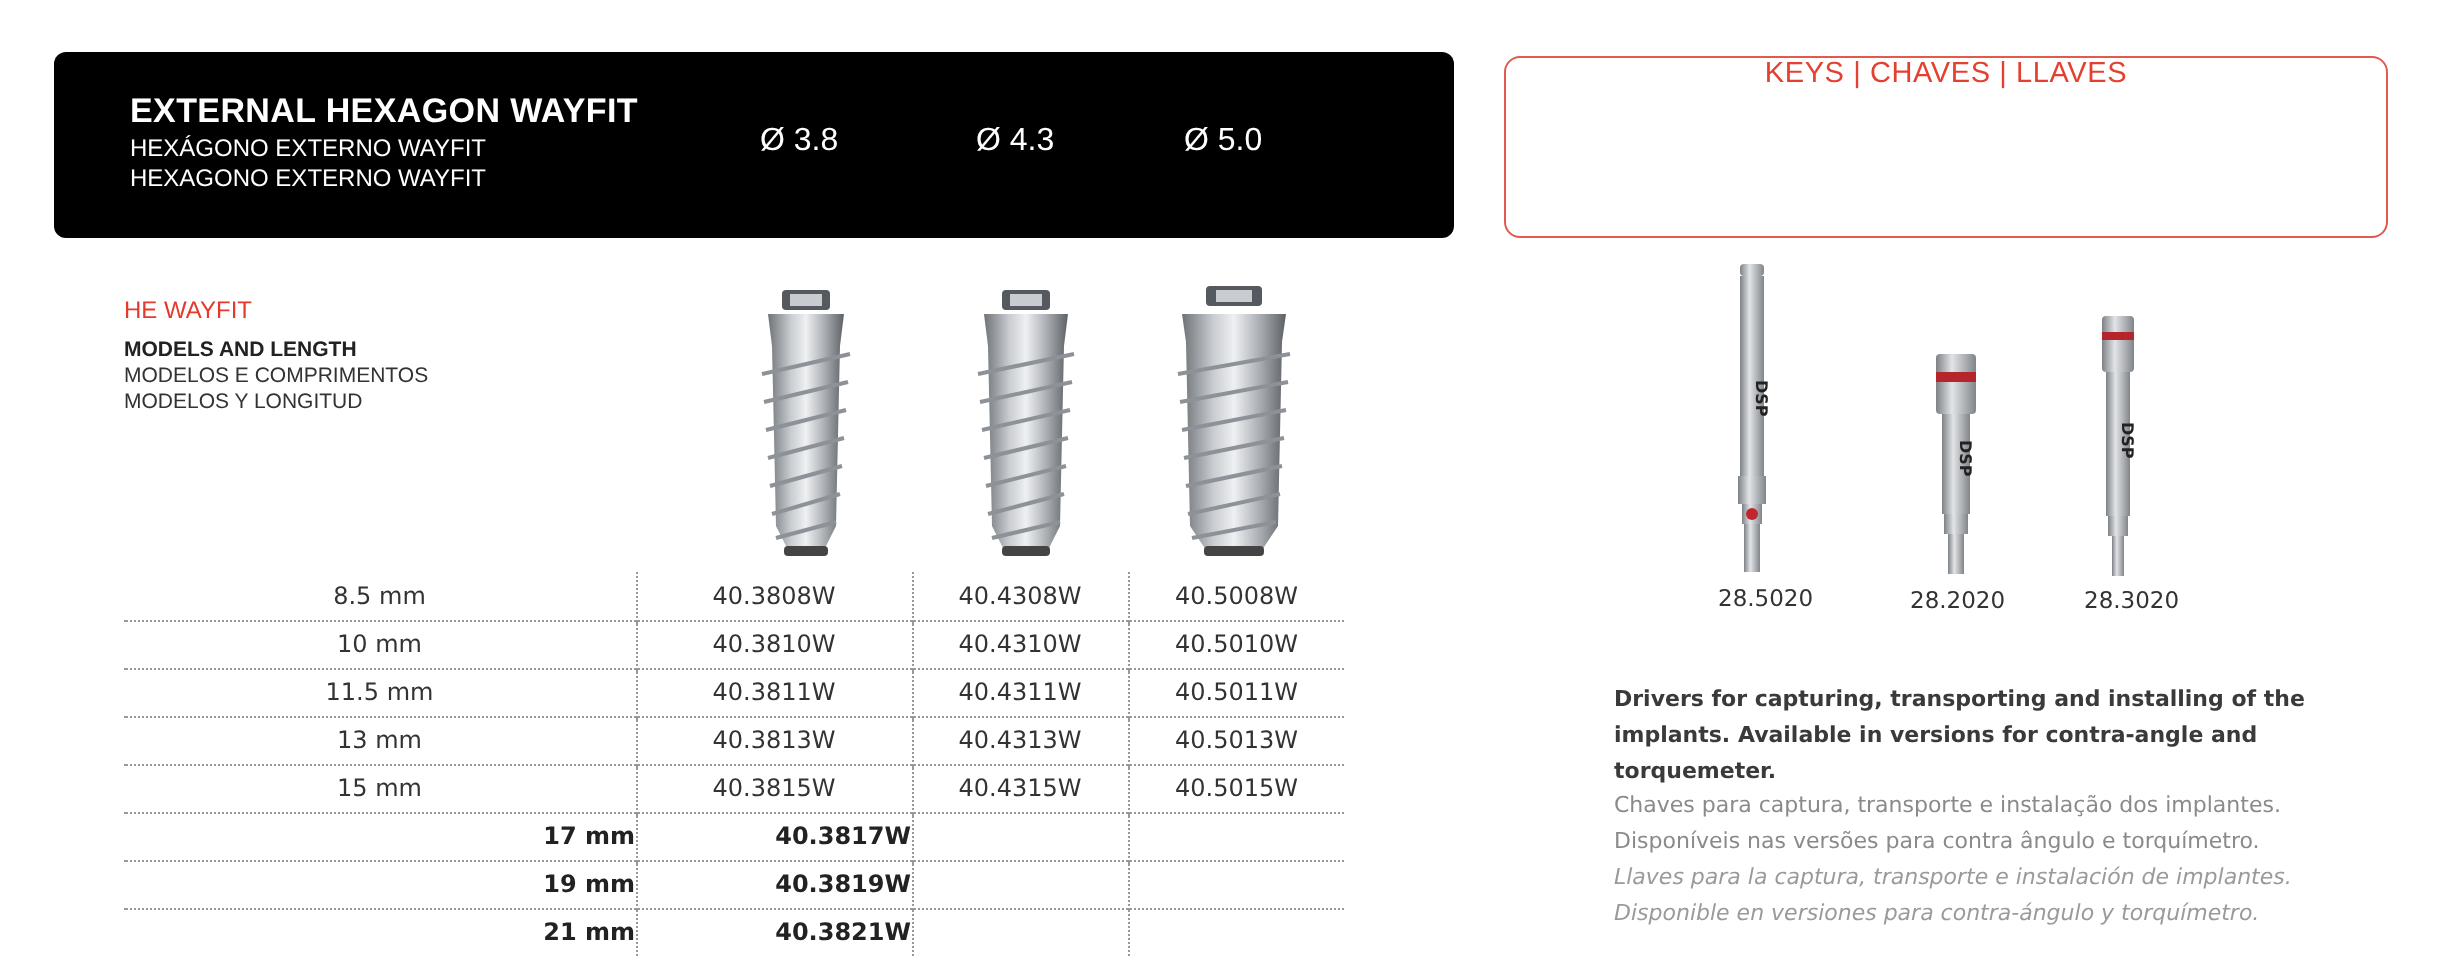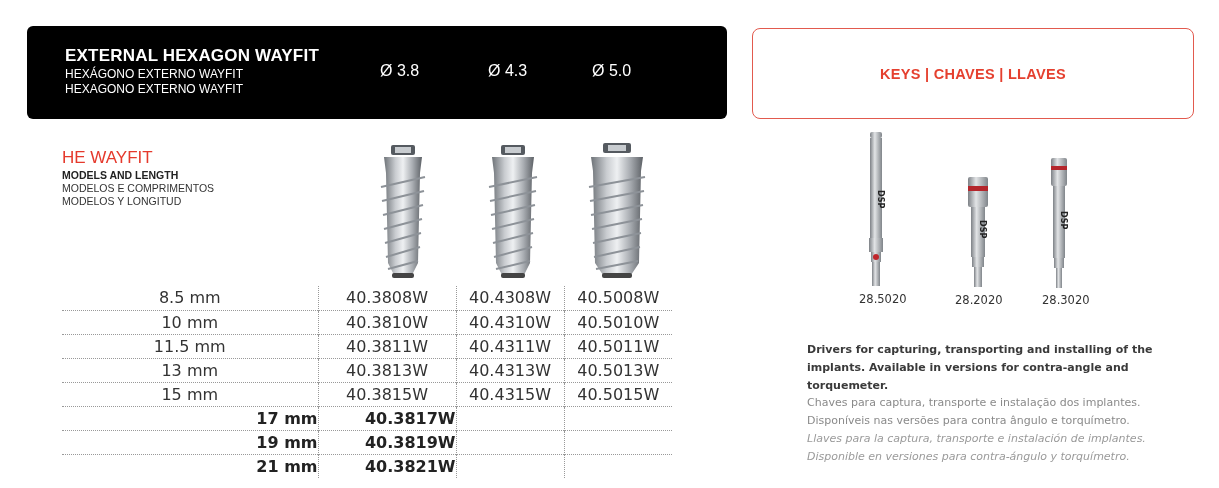--- a/index.html
+++ b/index.html
@@ -11,34 +11,34 @@
     background: #000000; border-radius: 6px; color: #fff;
   }
   .red-banner .title-en { position: absolute; left: 38px; top: 20px; font-size: 17px; font-weight: bold; letter-spacing: 0.2px; }
   .red-banner .title-pt { position: absolute; left: 38px; top: 41px; font-size: 12px; text-align: center; }
   .red-banner .title-es { position: absolute; left: 38px; top: 56px; font-size: 12px; }
   .red-banner .diam { position: absolute; top: 36px; font-size: 16px; }
 
   .keys-banner {
     position: absolute; left: 752px; top: 28px; width: 442px; height: 91px;
     border: 1.5px solid #e25a4e; border-radius: 8px; background: #fff;
-    display: flex; align-items: center; justify-content: center; font-weight: bold;
+    display: flex; justify-content: center;
   }
   .keys-banner span { color: #e5402f; font-size: 14.5px; letter-spacing: 0.3px; }
 
-  .he-title { position: absolute; left: 62px; top: 148px; font-size: 17px; color: #e5392c; }
+  .he-title { position: absolute; left: 62px; top: 148px; font-size: 12px; color: #e5392c; }
   .he-sub1 { position: absolute; left: 62px; top: 169px; font-size: 10.5px; color: #222; font-weight: bold; }
   .he-sub2 { position: absolute; left: 62px; top: 182px; font-size: 10.5px; color: #333; }
   .he-sub3 { position: absolute; left: 62px; top: 195px; font-size: 10.5px; color: #333; }
 
   .implant { position: absolute; }
 
   .spec-table {
     position: absolute; left: 62px; top: 286px; width: 610px;
-    border-collapse: collapse; font-size: 16px; color: #333;
+    border-collapse: collapse; font-size: 12px; color: #333;
     font-family: "DejaVu Sans", sans-serif;
   }
   .spec-table td { height: 24px; text-align: center; vertical-align: middle; padding: 0; }
   .spec-table tr { border-bottom: 1px dotted #999; }
   .spec-table tr:last-child { border-bottom: none; }
   .spec-table td.len { width: 256px; }
   .spec-table td.c1 { width: 138px; border-left: 1px dotted #999; }
   .spec-table td.c2 { width: 108px; border-left: 1px dotted #999; }
   .spec-table td.c3 { width: 108px; border-left: 1px dotted #999; }
   .spec-table tr.bold td { font-weight: bold; color: #222; text-align: right; }

